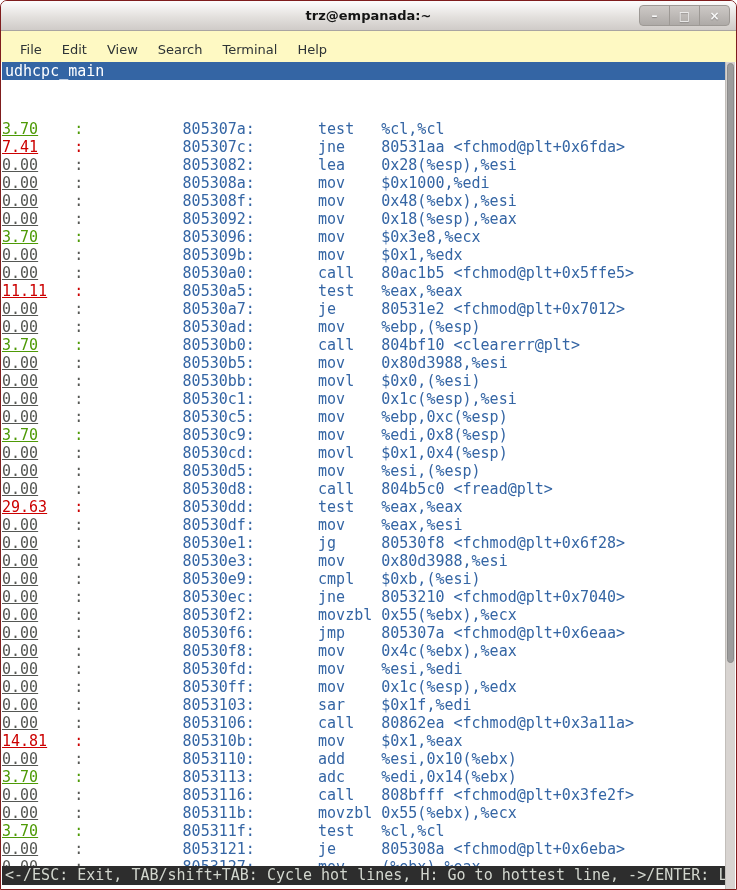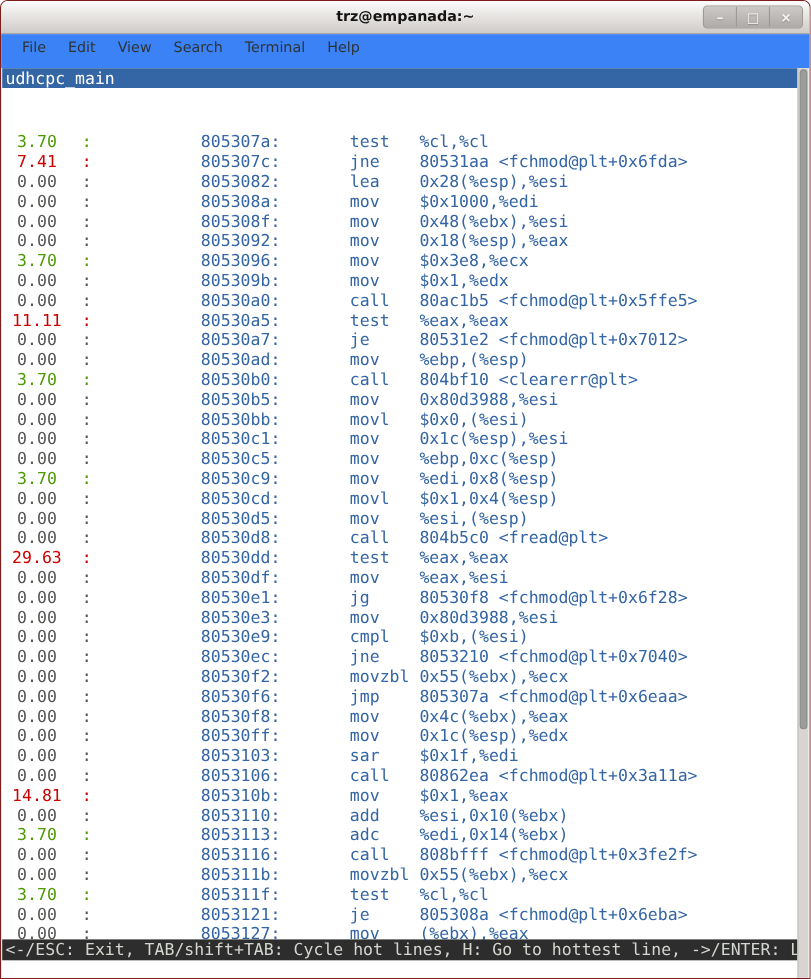--- a/index.html
+++ b/index.html
@@ -15,43 +15,43 @@
             display:flex;align-items:center;justify-content:center;}
   .title{font-size:13px;font-weight:bold;color:#141414;}
   .controls{position:absolute;right:6px;top:4px;display:flex;
             border:1px solid #9d9995;border-radius:4px;overflow:hidden;
             background:linear-gradient(#cdc9c6,#aeaaa7);}
   .ctrl-btn{width:29px;height:19px;display:flex;align-items:center;justify-content:center;
             color:#f8f8f8;font-size:12px;font-weight:bold;cursor:default;
             border-left:1px solid #9d9995;text-shadow:0 1px 1px rgba(0,0,0,.25);}
   .ctrl-btn:first-child{border-left:none;}
   
-  .menubar{height:31px;background:#3b82f6;display:flex;align-items:flex-start;
+  .menubar{height:31px;background:#fef9c3;display:flex;align-items:flex-end;
            padding-left:9px;}
   .menu-item{font-size:13px;color:#2e3436;padding:5px 10px;cursor:default;}
   
   .terminal{position:absolute;top:61px;left:1px;right:1px;bottom:0;
             background:#ffffff;
             font-family:"DejaVu Sans Mono", monospace;
             font-size:15px;line-height:18px;}
   .term-header{height:18px;background:var(--c-header-bg);color:#ffffff;
                font-weight:normal;padding-left:3px;white-space:pre;
                margin-right:10px;}
   .rows{position:absolute;top:18px;left:0;right:10px;bottom:19px;overflow:hidden;}
   .row{height:18px;white-space:pre;color:var(--c-asm);}
-  .pct{display:inline-block;width:7ch;text-align:center;}
+  .pct{display:inline-block;width:7ch;text-align:left;text-decoration:underline;}
   .sep{white-space:pre;}
   .addr{display:inline-block;margin-left:11ch;margin-top:40px;}
   .mnem{display:inline-block;margin-left:7ch;width:7ch;}
   .ops{white-space:pre;}
   .c-gray{color:var(--c-zero);}
   .c-green{color:var(--c-low);}
   .c-red{color:var(--c-hot);}
   
-  .statusbar{position:absolute;left:0;right:10px;bottom:16px;height:19px;
+  .statusbar{position:absolute;left:0;right:10px;bottom:4px;height:19px;
              background:var(--c-status-bg);color:var(--c-status-fg);
              padding-left:3px;white-space:pre;line-height:19px;overflow:hidden;}
   
   .scrollbar{position:absolute;top:0;right:0;bottom:0;width:10px;
              background:#d8d4d1;border-left:1px solid #c2beba;box-sizing:border-box;}
   .scroll-thumb{position:absolute;left:1px;right:1px;top:1px;height:600px;
                 background:#9c9c9c;border:1px solid #8b8b8b;border-radius:5px;box-sizing:border-box;}
 </style>
 </head>
 <body>
@@ -108,20 +108,21 @@
         <div class="row"><span class="pct c-gray">0.00</span><span class="sep c-gray"> :</span><span class="addr">80530d8:</span><span class="mnem">call</span><span class="ops">804b5c0 &lt;fread@plt&gt;</span></div>
         <div class="row"><span class="pct c-red">29.63</span><span class="sep c-red"> :</span><span class="addr">80530dd:</span><span class="mnem">test</span><span class="ops">%eax,%eax</span></div>
         <div class="row"><span class="pct c-gray">0.00</span><span class="sep c-gray"> :</span><span class="addr">80530df:</span><span class="mnem">mov</span><span class="ops">%eax,%esi</span></div>
         <div class="row"><span class="pct c-gray">0.00</span><span class="sep c-gray"> :</span><span class="addr">80530e1:</span><span class="mnem">jg</span><span class="ops">80530f8 &lt;fchmod@plt+0x6f28&gt;</span></div>
         <div class="row"><span class="pct c-gray">0.00</span><span class="sep c-gray"> :</span><span class="addr">80530e3:</span><span class="mnem">mov</span><span class="ops">0x80d3988,%esi</span></div>
         <div class="row"><span class="pct c-gray">0.00</span><span class="sep c-gray"> :</span><span class="addr">80530e9:</span><span class="mnem">cmpl</span><span class="ops">$0xb,(%esi)</span></div>
         <div class="row"><span class="pct c-gray">0.00</span><span class="sep c-gray"> :</span><span class="addr">80530ec:</span><span class="mnem">jne</span><span class="ops">8053210 &lt;fchmod@plt+0x7040&gt;</span></div>
         <div class="row"><span class="pct c-gray">0.00</span><span class="sep c-gray"> :</span><span class="addr">80530f2:</span><span class="mnem">movzbl</span><span class="ops">0x55(%ebx),%ecx</span></div>
         <div class="row"><span class="pct c-gray">0.00</span><span class="sep c-gray"> :</span><span class="addr">80530f6:</span><span class="mnem">jmp</span><span class="ops">805307a &lt;fchmod@plt+0x6eaa&gt;</span></div>
         <div class="row"><span class="pct c-gray">0.00</span><span class="sep c-gray"> :</span><span class="addr">80530f8:</span><span class="mnem">mov</span><span class="ops">0x4c(%ebx),%eax</span></div>
+        <div class="row"><span class="pct c-gray">0.00</span><span class="sep c-gray"> :</span><span class="addr">80530fd:</span><span class="mnem">mov</span><span class="ops">%esi,%edi</span></div>
         <div class="row"><span class="pct c-gray">0.00</span><span class="sep c-gray"> :</span><span class="addr">80530ff:</span><span class="mnem">mov</span><span class="ops">0x1c(%esp),%edx</span></div>
         <div class="row"><span class="pct c-gray">0.00</span><span class="sep c-gray"> :</span><span class="addr">8053103:</span><span class="mnem">sar</span><span class="ops">$0x1f,%edi</span></div>
         <div class="row"><span class="pct c-gray">0.00</span><span class="sep c-gray"> :</span><span class="addr">8053106:</span><span class="mnem">call</span><span class="ops">80862ea &lt;fchmod@plt+0x3a11a&gt;</span></div>
         <div class="row"><span class="pct c-red">14.81</span><span class="sep c-red"> :</span><span class="addr">805310b:</span><span class="mnem">mov</span><span class="ops">$0x1,%eax</span></div>
         <div class="row"><span class="pct c-gray">0.00</span><span class="sep c-gray"> :</span><span class="addr">8053110:</span><span class="mnem">add</span><span class="ops">%esi,0x10(%ebx)</span></div>
         <div class="row"><span class="pct c-green">3.70</span><span class="sep c-green"> :</span><span class="addr">8053113:</span><span class="mnem">adc</span><span class="ops">%edi,0x14(%ebx)</span></div>
         <div class="row"><span class="pct c-gray">0.00</span><span class="sep c-gray"> :</span><span class="addr">8053116:</span><span class="mnem">call</span><span class="ops">808bfff &lt;fchmod@plt+0x3fe2f&gt;</span></div>
         <div class="row"><span class="pct c-gray">0.00</span><span class="sep c-gray"> :</span><span class="addr">805311b:</span><span class="mnem">movzbl</span><span class="ops">0x55(%ebx),%ecx</span></div>
         <div class="row"><span class="pct c-green">3.70</span><span class="sep c-green"> :</span><span class="addr">805311f:</span><span class="mnem">test</span><span class="ops">%cl,%cl</span></div>
         <div class="row"><span class="pct c-gray">0.00</span><span class="sep c-gray"> :</span><span class="addr">8053121:</span><span class="mnem">je</span><span class="ops">805308a &lt;fchmod@plt+0x6eba&gt;</span></div>

